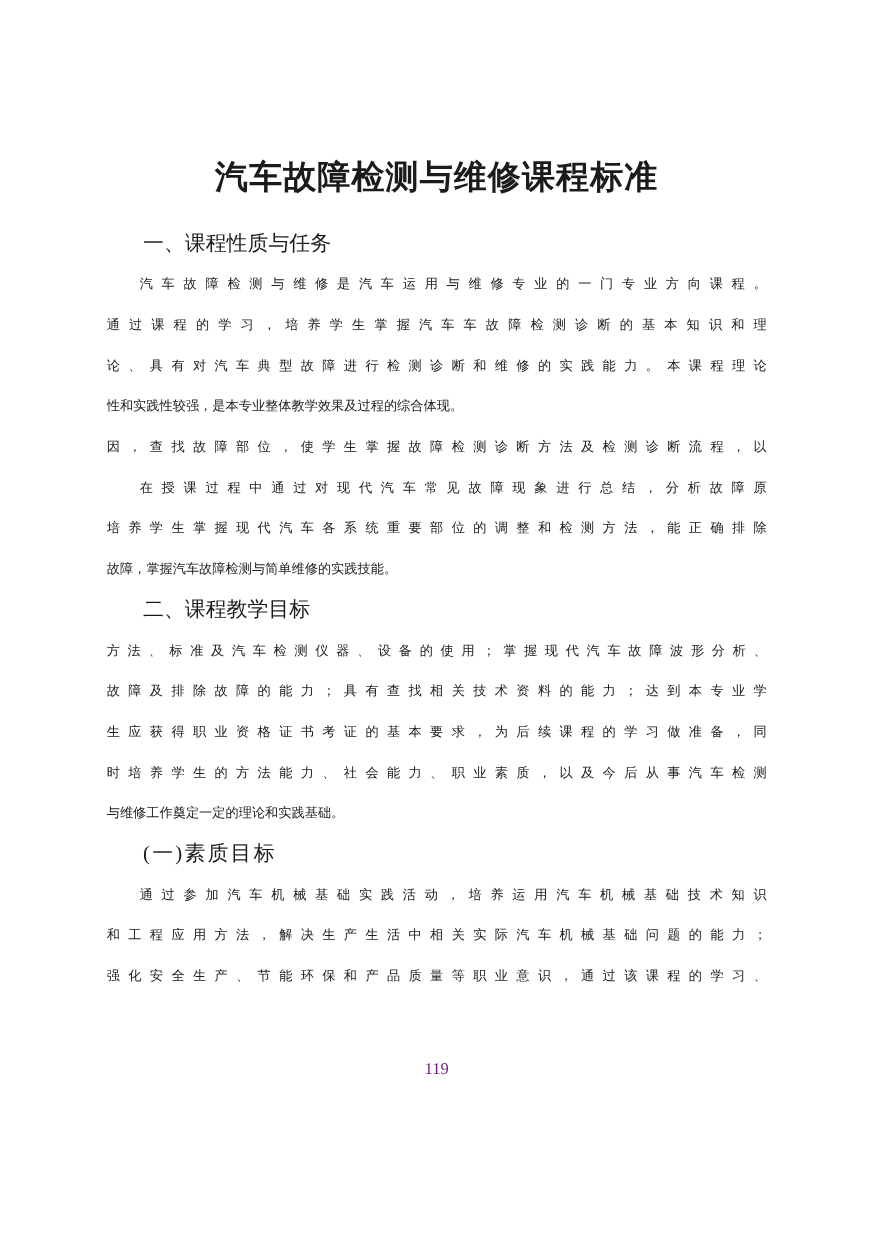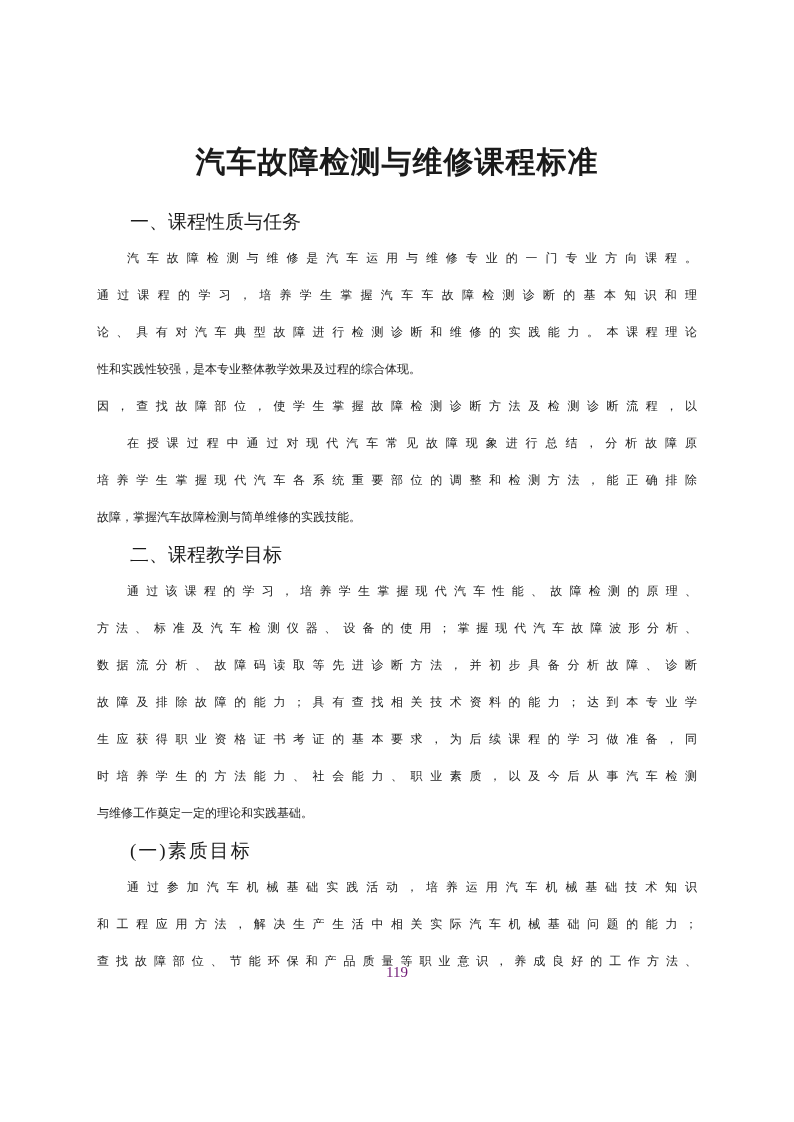--- a/index.html
+++ b/index.html
@@ -94,32 +94,30 @@
         <div class="line unjust">性和实践性较强，是本专业整体教学效果及过程的综合体现。</div>
       </div>
       <div class="para">
         <div class="line">因，查找故障部位，使学生掌握故障检测诊断方法及检测诊断流程，以</div>
         <div class="line first">在授课过程中通过对现代汽车常见故障现象进行总结，分析故障原</div>
         <div class="line">培养学生掌握现代汽车各系统重要部位的调整和检测方法，能正确排除</div>
         <div class="line unjust">故障，掌握汽车故障检测与简单维修的实践技能。</div>
       </div>
       <div class="heading">二、课程教学目标</div>
       <div class="para">
-        <div class="line first">通过该课程的学习，培养学生掌握现代汽车性能、故障检测的原理、</div>
         <div class="line">方法、标准及汽车检测仪器、设备的使用；掌握现代汽车故障波形分析、</div>
-        <div class="line">数据流分析、故障码读取等先进诊断方法，并初步具备分析故障、诊断</div>
         <div class="line">故障及排除故障的能力；具有查找相关技术资料的能力；达到本专业学</div>
         <div class="line">生应获得职业资格证书考证的基本要求，为后续课程的学习做准备，同</div>
         <div class="line">时培养学生的方法能力、社会能力、职业素质，以及今后从事汽车检测</div>
         <div class="line unjust">与维修工作奠定一定的理论和实践基础。</div>
       </div>
       <div class="subheading">(一)素质目标</div>
       <div class="para">
         <div class="line first">通过参加汽车机械基础实践活动，培养运用汽车机械基础技术知识</div>
         <div class="line">和工程应用方法，解决生产生活中相关实际汽车机械基础问题的能力；</div>
-        <div class="line">查找故障部位、节能环保和产品质量等职业意识，养成良好的工作方法、</div>
+        <div class="line">强化安全生产、节能环保和产品质量等职业意识，通过该课程的学习、</div>
       </div>
     </div>
 
   <div class="page-footer">
     <span>119</span>
   </div>
 </div>
 
 </body></html>

